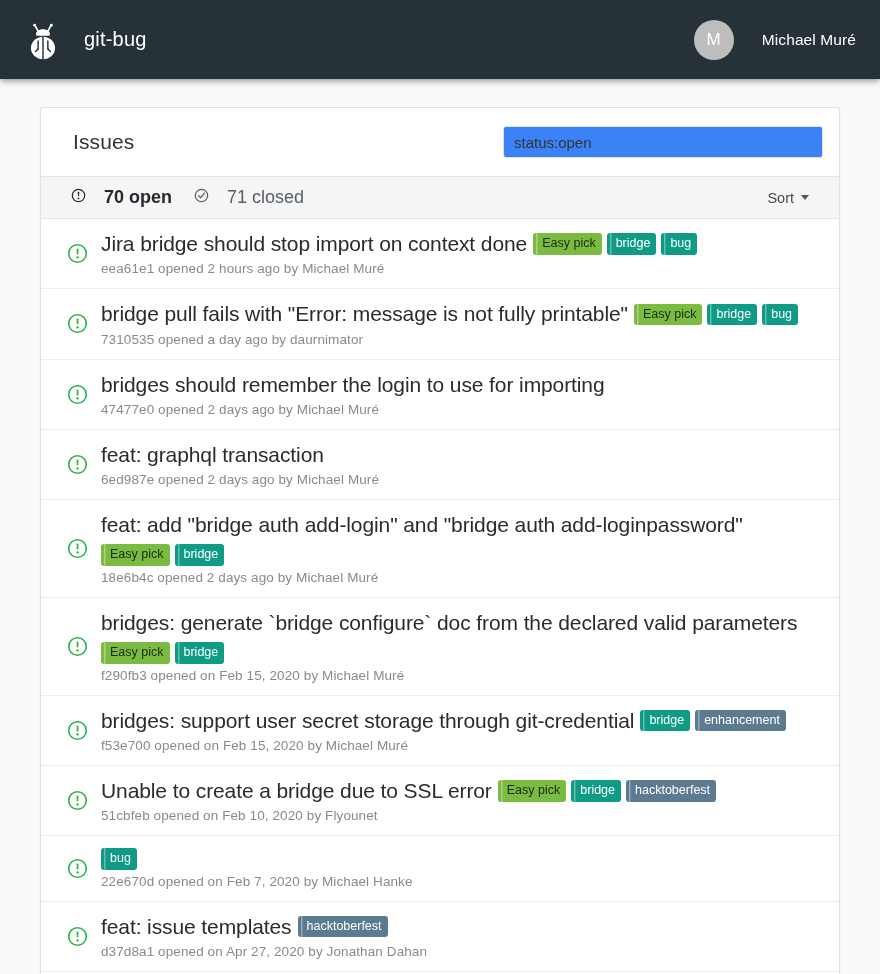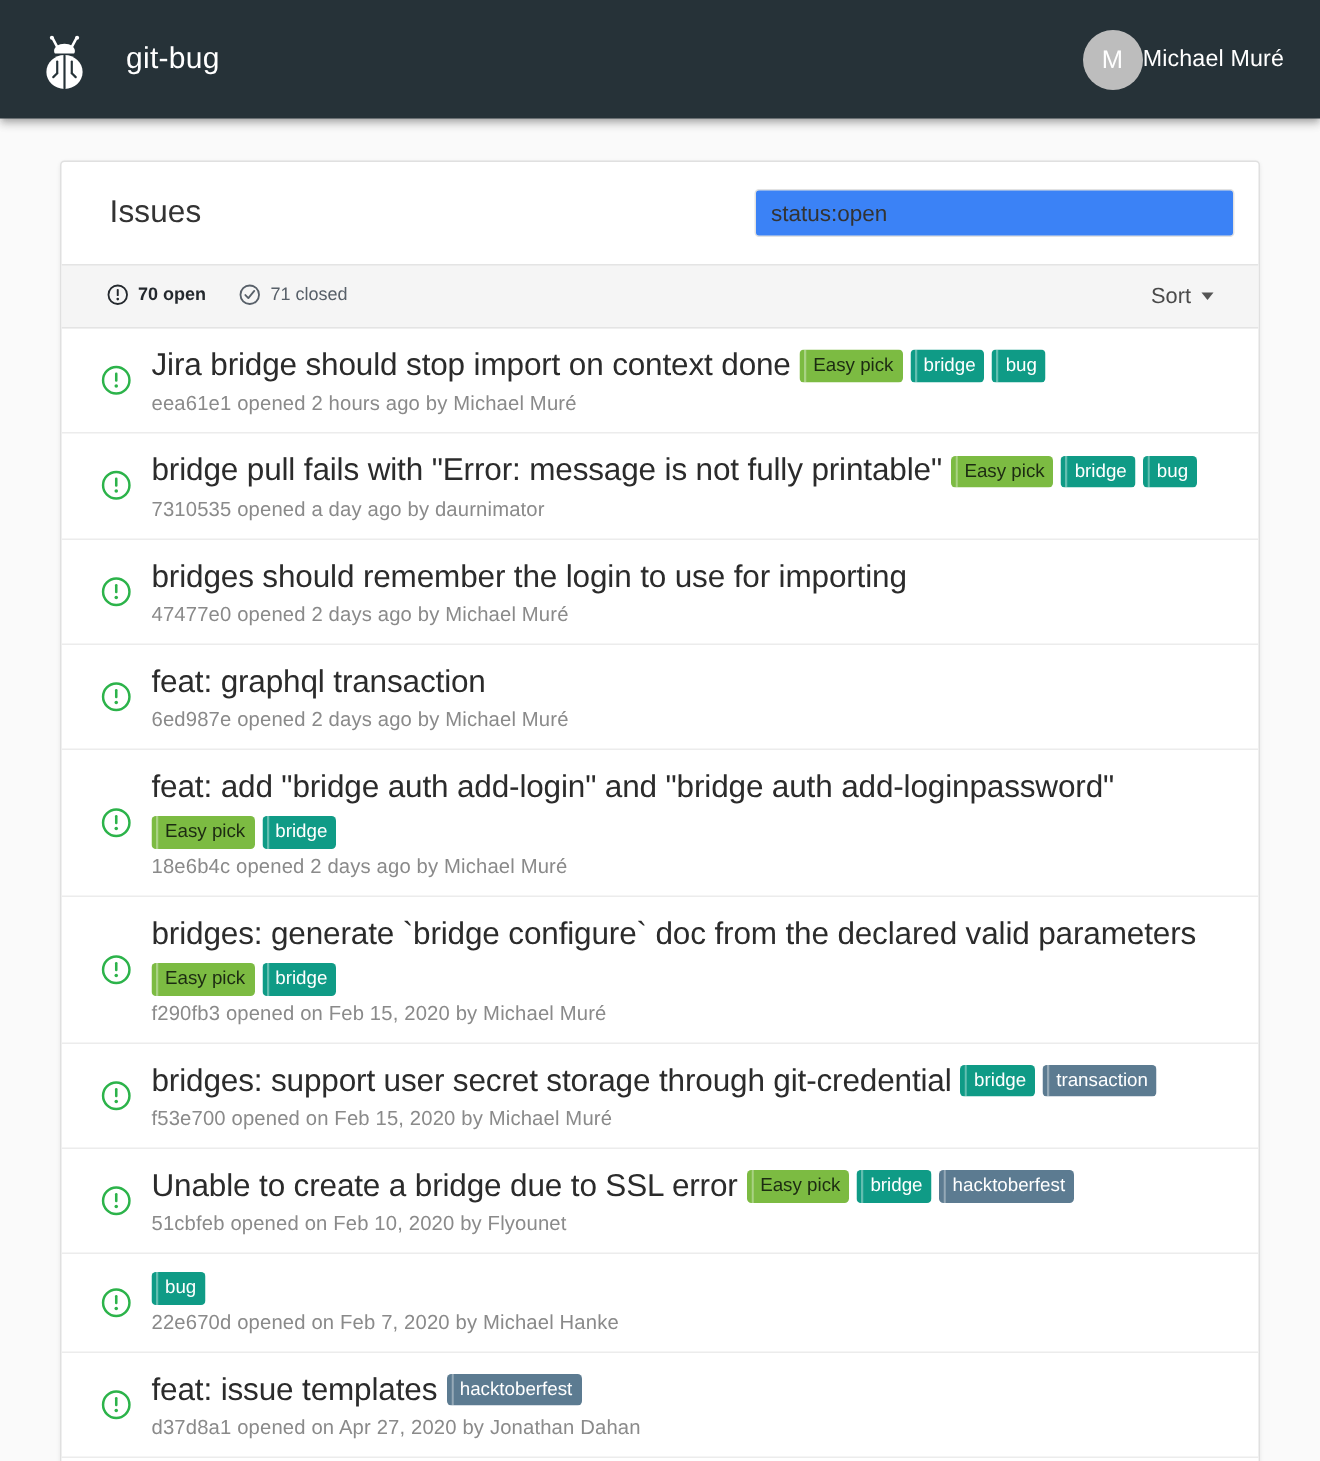--- a/index.html
+++ b/index.html
@@ -39,21 +39,21 @@
     width: 40px; height: 40px; border-radius: 50%;
     background: #bdbdbd;
     color: #fff;
     font-size: 17px;
     display: flex; align-items: center; justify-content: center;
     letter-spacing: .3px;
   }
   .user-name {
     color: #ffffff;
     font-size: 15.5px;
-    margin-left: 0;
+    margin-left: 28px;
     letter-spacing: .1px;
   }
 
   
   .page { padding: 28px 40px 0 40px; }
   .card {
     background: #ffffff;
     border: 1px solid #e0e0e0;
     border-radius: 3px;
     box-shadow: 0 1px 3px rgba(0,0,0,.08);
@@ -92,25 +92,26 @@
     display: flex;
     align-items: center;
     background: #f5f5f5;
     border-top: 1px solid #e4e4e4;
     border-bottom: 1px solid #e4e4e4;
     padding: 10px 20px 10px 30px;
     height: 43px;
   }
   .count {
     display: flex;
-    font-size: 12px;
+    font-size: 18px;
     color: #586069;
     margin-right: 22px;
     text-decoration: none;
     white-space: nowrap;
+    gap: 12px;
   }
   .count .ic { margin-right: 6px; display: block; }
   .count.open { color: #24292e; font-weight: bold; }
   .count.closed { color: #586069; font-weight: normal; }
   .sort {
     margin-left: auto;
     display: flex;
     align-items: center;
     font-size: 14.5px;
     color: #4a4a4a;
@@ -380,21 +381,21 @@
               <circle cx="8" cy="8" r="6.7" fill="none" stroke="#2cb34a" stroke-width="1.25"></circle>
               <rect x="7.35" y="4.1" width="1.3" height="4.6" rx=".6" fill="#2cb34a"></rect>
               <circle cx="8" cy="10.9" r=".9" fill="#2cb34a"></circle>
             </svg>
           </div>
           <div class="issue-body">
             <div class="title-line">
               <a class="issue-title" href="#">bridges: support user secret storage through git-credential</a>
               <span class="labels">
                 <span class="label" style="background: rgb(15, 155, 134); color: rgb(255, 255, 255);">bridge</span>
-                <span class="label" style="background: rgb(92, 123, 145); color: rgb(255, 255, 255);">transaction</span>
+                <span class="label" style="background: rgb(92, 123, 145); color: rgb(255, 255, 255);">enhancement</span>
               </span>
             </div>
             <div class="meta">f53e700 opened on Feb 15, 2020 by Michael Muré</div>
           </div>
         </div>
         <div class="issue-row">
           <div class="status-ic">
             <svg width="21" height="21" viewBox="0 0 16 16" aria-hidden="true">
               <circle cx="8" cy="8" r="6.7" fill="none" stroke="#2cb34a" stroke-width="1.25"></circle>
               <rect x="7.35" y="4.1" width="1.3" height="4.6" rx=".6" fill="#2cb34a"></rect>

